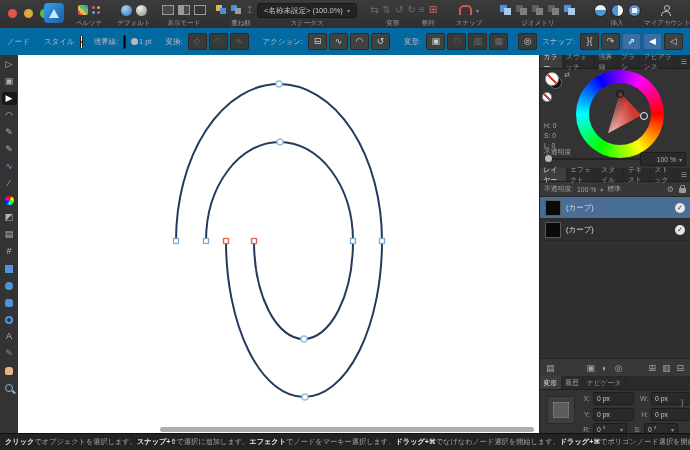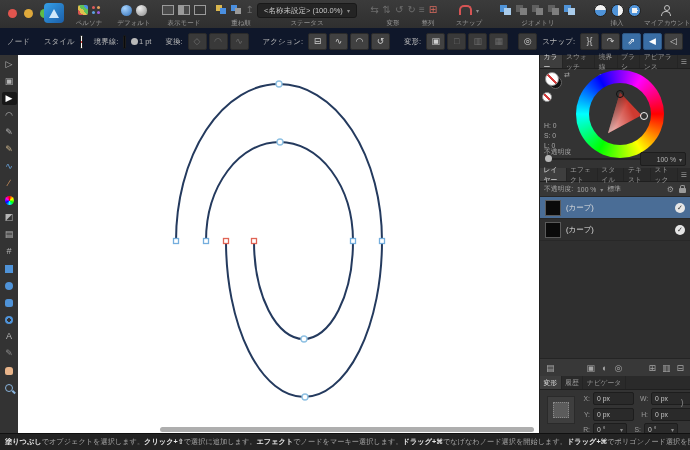--- a/index.html
+++ b/index.html
@@ -41,21 +41,21 @@
   .geo i+i{left:4px;top:3px;background:#a9cbea;}
   .geo.dis i{background:#5f5f5f;} .geo.dis i+i{background:#7e7e7e;}
   .ins{width:11px;height:11px;border-radius:50%;border:1px solid #222;}
   .ins.i1{background:linear-gradient(180deg,#f2f2f2 50%,#4f93d8 50%);}
   .ins.i2{background:linear-gradient(90deg,#4f93d8 50%,#f2f2f2 50%);}
   .ins.i3{background:radial-gradient(circle,#f2f2f2 3px,#4f93d8 3px);}
   .person{width:10px;height:10px;position:relative;}
   .person:before{content:"";position:absolute;left:2.5px;top:0;width:4px;height:4px;border:1px solid #c2c2c2;border-radius:50%;}
   .person:after{content:"";position:absolute;left:0;top:5.5px;width:8px;height:4px;border:1px solid #c2c2c2;border-bottom:none;border-radius:5px 5px 0 0;}
   
-  .ctb{position:absolute;top:28px;left:0;right:0;height:27px;background:#0f172a;
+  .ctb{position:absolute;top:28px;left:0;right:0;height:27px;background:#0369a1;
        border-bottom:1px solid #151515;display:flex;align-items:center;gap:5px;
        padding:0 7px;font-size:7.5px;color:#b9b9b9;white-space:nowrap;}
   .ctb .sep{width:1px;height:16px;background:#262626;margin:0 2px;}
   .swatch{width:20px;height:12px;border:1px solid #1d1d1d;border-radius:2px;}
   .swatch.none{background:linear-gradient(45deg,#fff 44%,#d43c3c 44% 56%,#fff 56%);background-color:#fff;}
   .swatch.black{background:#0a0a0a;}
   .slider{width:52px;height:2px;background:#191919;border-radius:2px;position:relative;}
   .slider i{position:absolute;left:0;top:-3px;width:7px;height:7px;border-radius:50%;background:#b9b9b9;}
   .btn{min-width:15px;height:15px;padding:0 1px;background:#414141;border:1px solid #2a2a2a;border-radius:2px;
        display:flex;align-items:center;justify-content:center;font-size:9px;color:#cfcfcf;line-height:1;}
@@ -692,25 +692,25 @@
           </span>
         </span>
 
     </div>
     <span class="linkwh">⟩</span>
   </div>
 </div>
 
 <div class="status">
 
-    <span class=" b">塗りつぶし</span>
+    <span class=" b">クリック</span>
 
     <span>でオブジェクトを選択します。</span>
 
-    <span class=" b">クリック+⇧</span>
+    <span class=" b">スナップ+⇧</span>
 
     <span>で選択に追加します。</span>
 
     <span class=" b">エフェクト</span>
 
     <span>でノードをマーキー選択します。</span>
 
     <span class=" b">ドラッグ+⌘</span>
 
     <span>でなげなわノード選択を開始します。</span>

